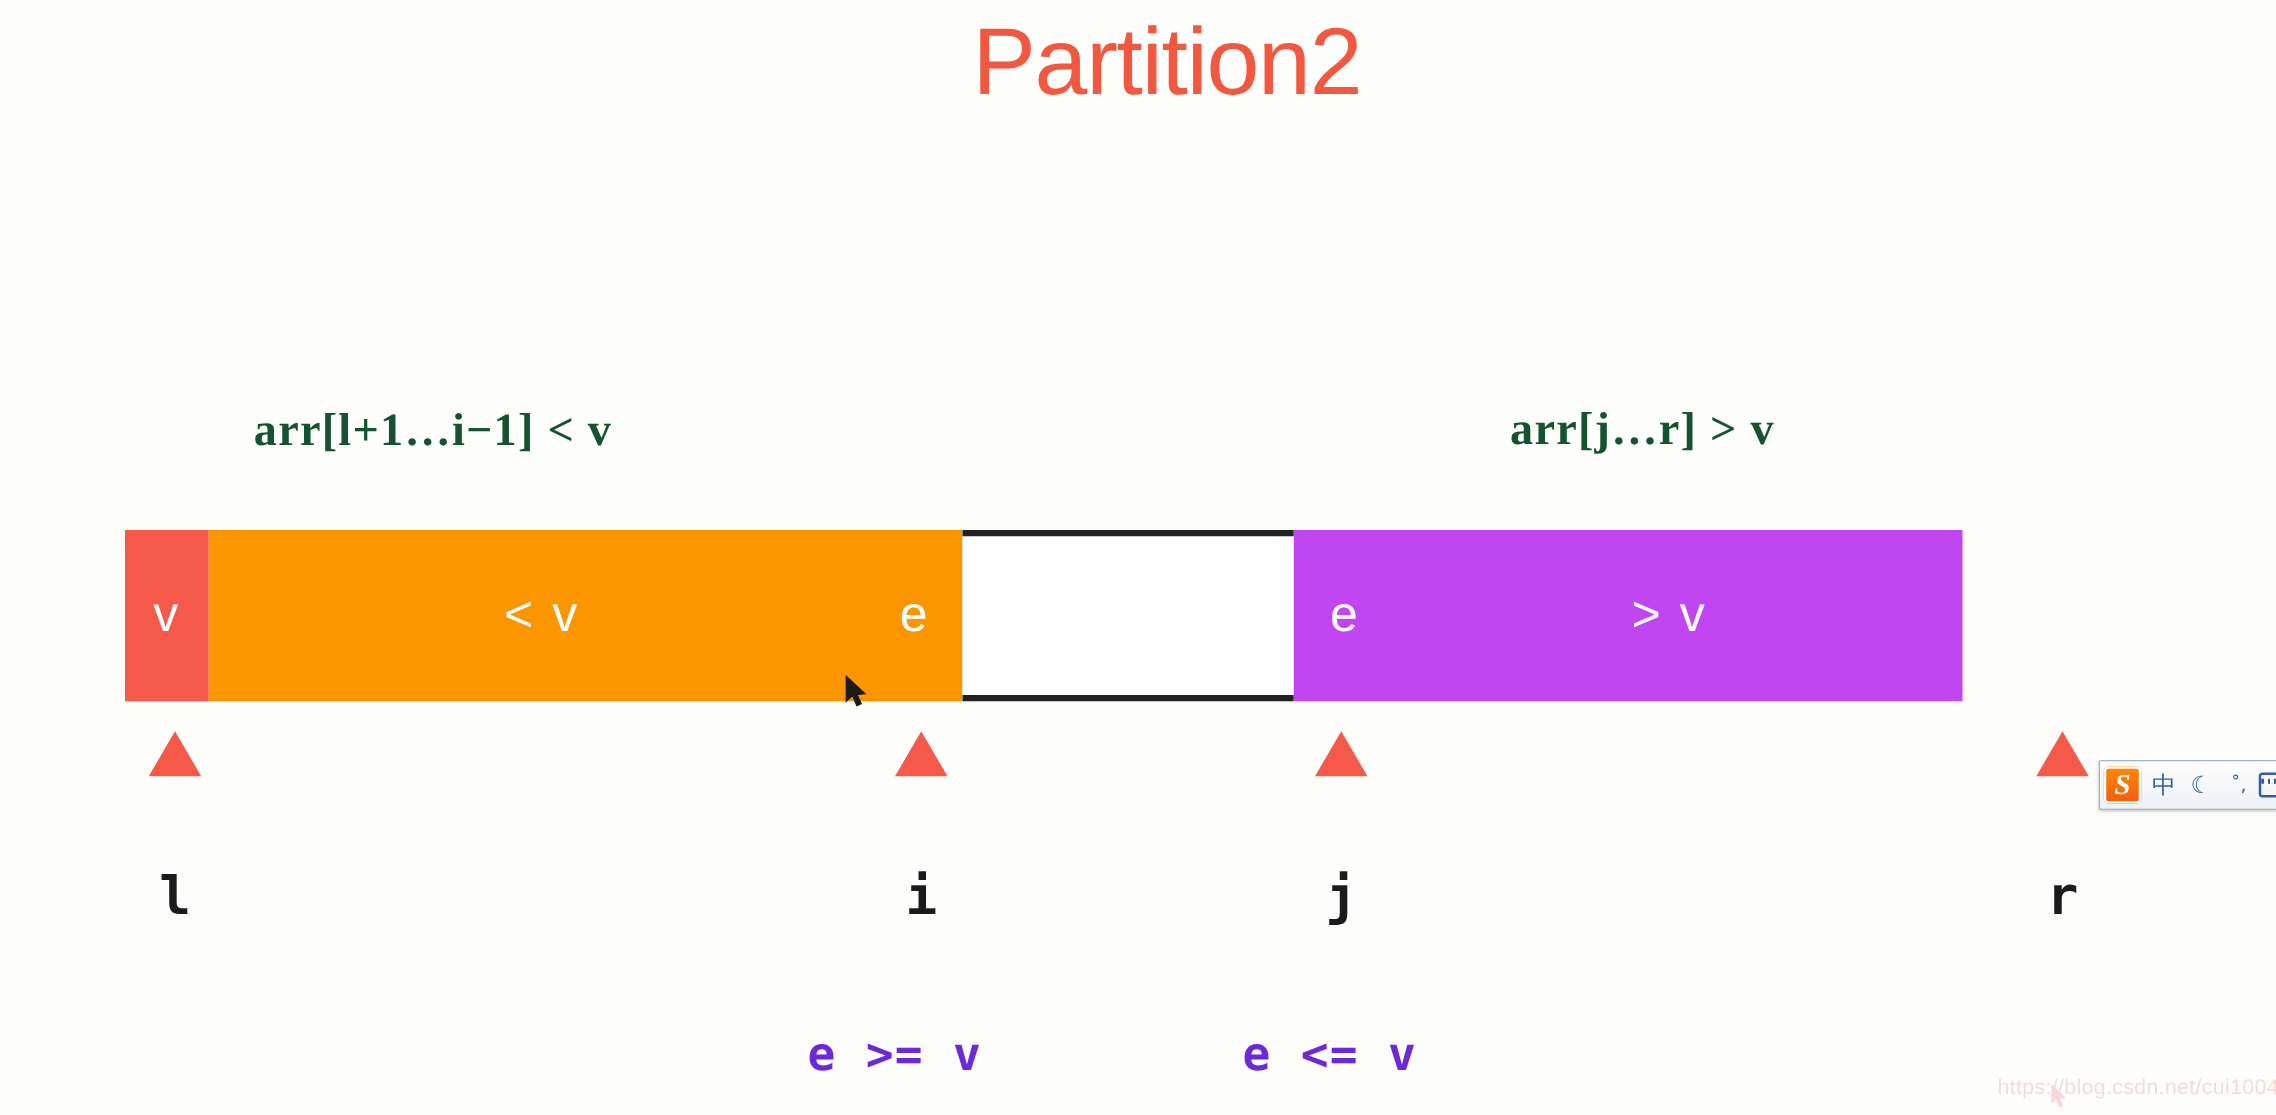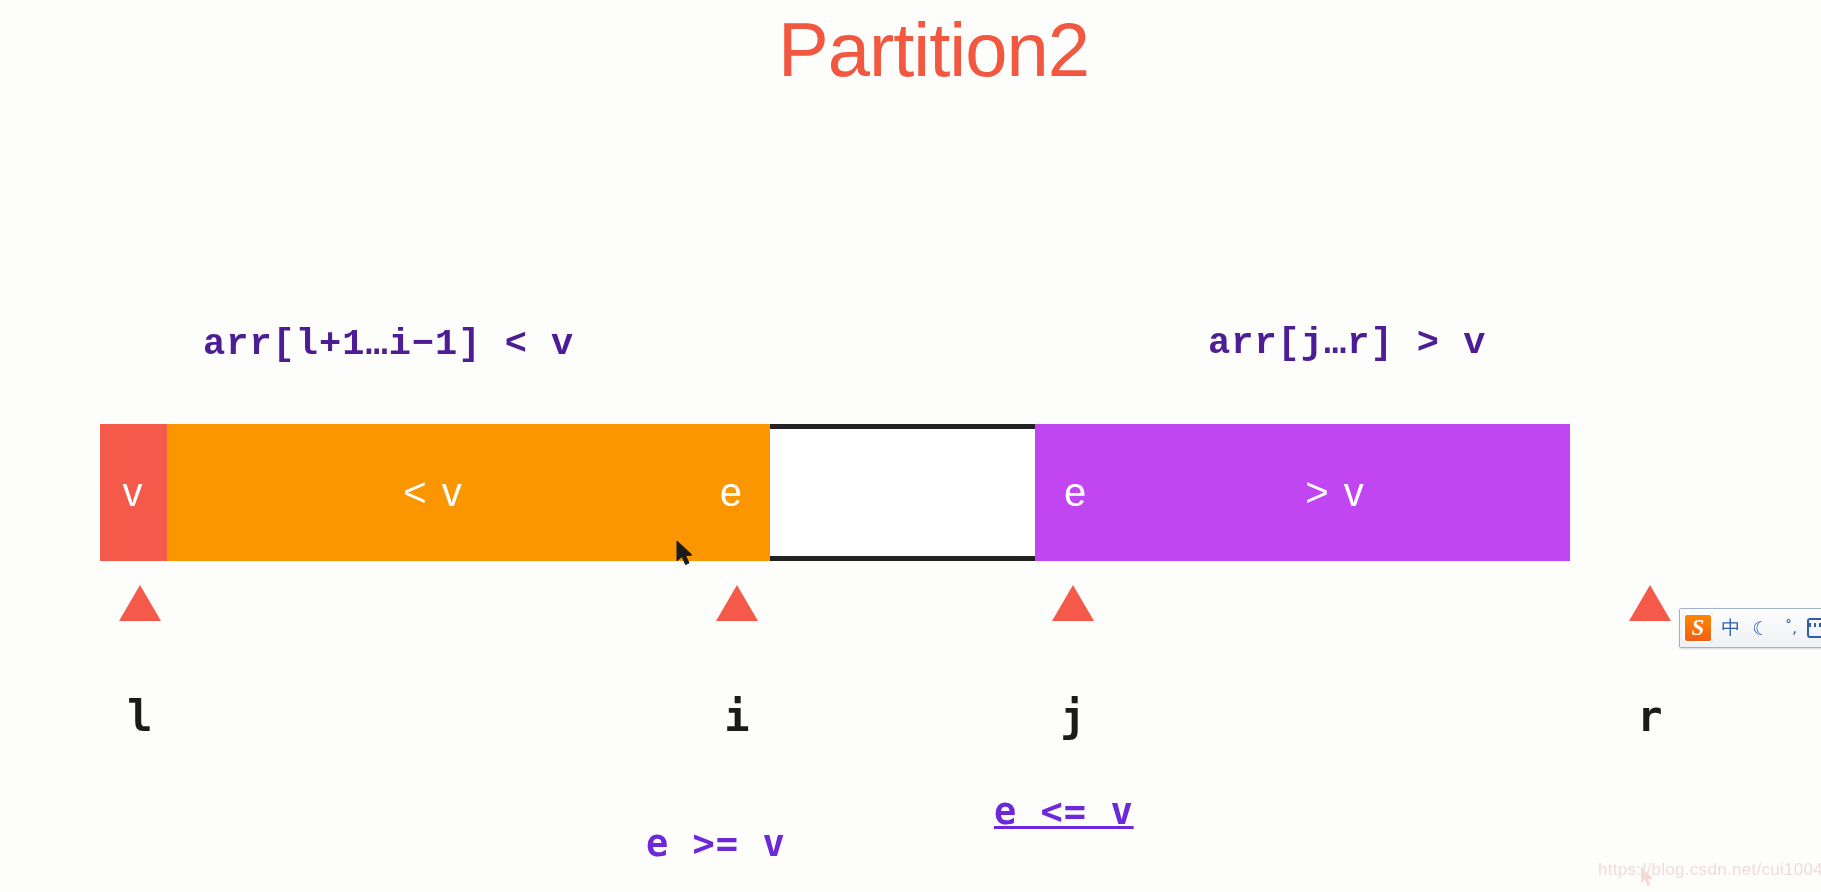--- a/index.html
+++ b/index.html
@@ -28,24 +28,24 @@
     font-weight: 400;
     letter-spacing: -1px;
     color: #f2573f;
     white-space: nowrap;
     margin-left: 23px;
   }
 
   
   .annot {
     position: absolute;
-    font-family: Liberation Mono, monospace;
+    font-family: Liberation Serif, serif;
     font-size: 37px;
     font-weight: 700;
-    color: #4c1d95;
+    color: #14532d;
     white-space: nowrap;
     letter-spacing: 1px;
   }
   #annot-left  { left: 203px;  top: 323px; }
   #annot-right { left: 1208px; top: 322px; }
 
   
   #bar {
     position: absolute;
     left: 100px;
@@ -133,21 +133,21 @@
   .cond {
     position: absolute;
     font-family: "DejaVu Sans Mono", "Liberation Mono", monospace;
     font-size: 37px;
     font-weight: 700;
     color: #6d28d9;
     white-space: nowrap;
     letter-spacing: 1px;
   }
   #cond-left  { left: 646px;  top: 822px; }
-  #cond-right { left: 994px;  top: 790px; text-decoration: underline; }
+  #cond-right { left: 994px;  top: 822px; }
 
   
   #ime-bar {
     position: absolute;
     left: 1679px;
     top: 608px;
     height: 38px;
     display: flex;
     align-items: center;
     background: linear-gradient(#fdfdfd, #eef1f5);

